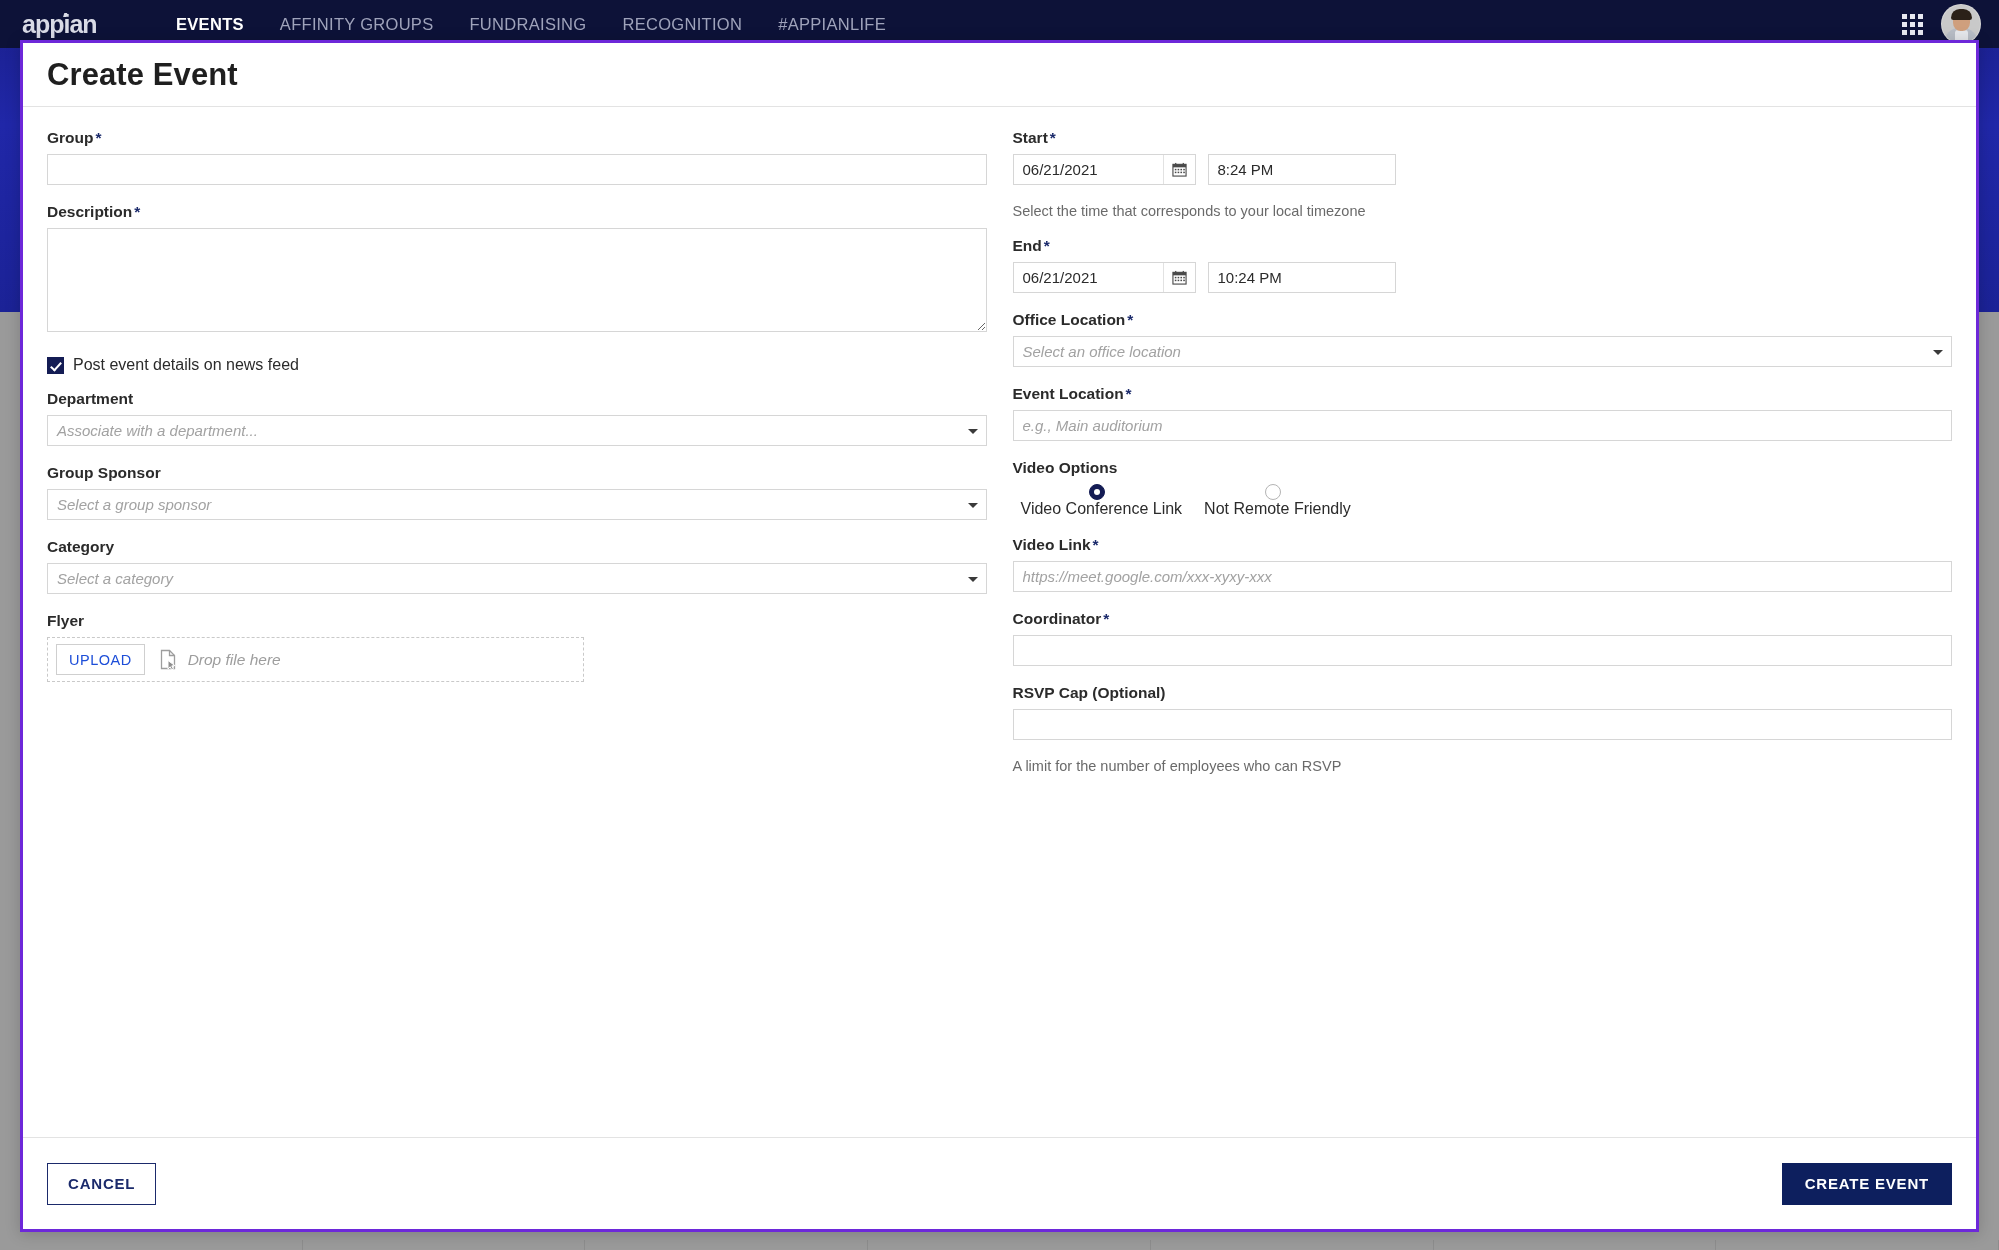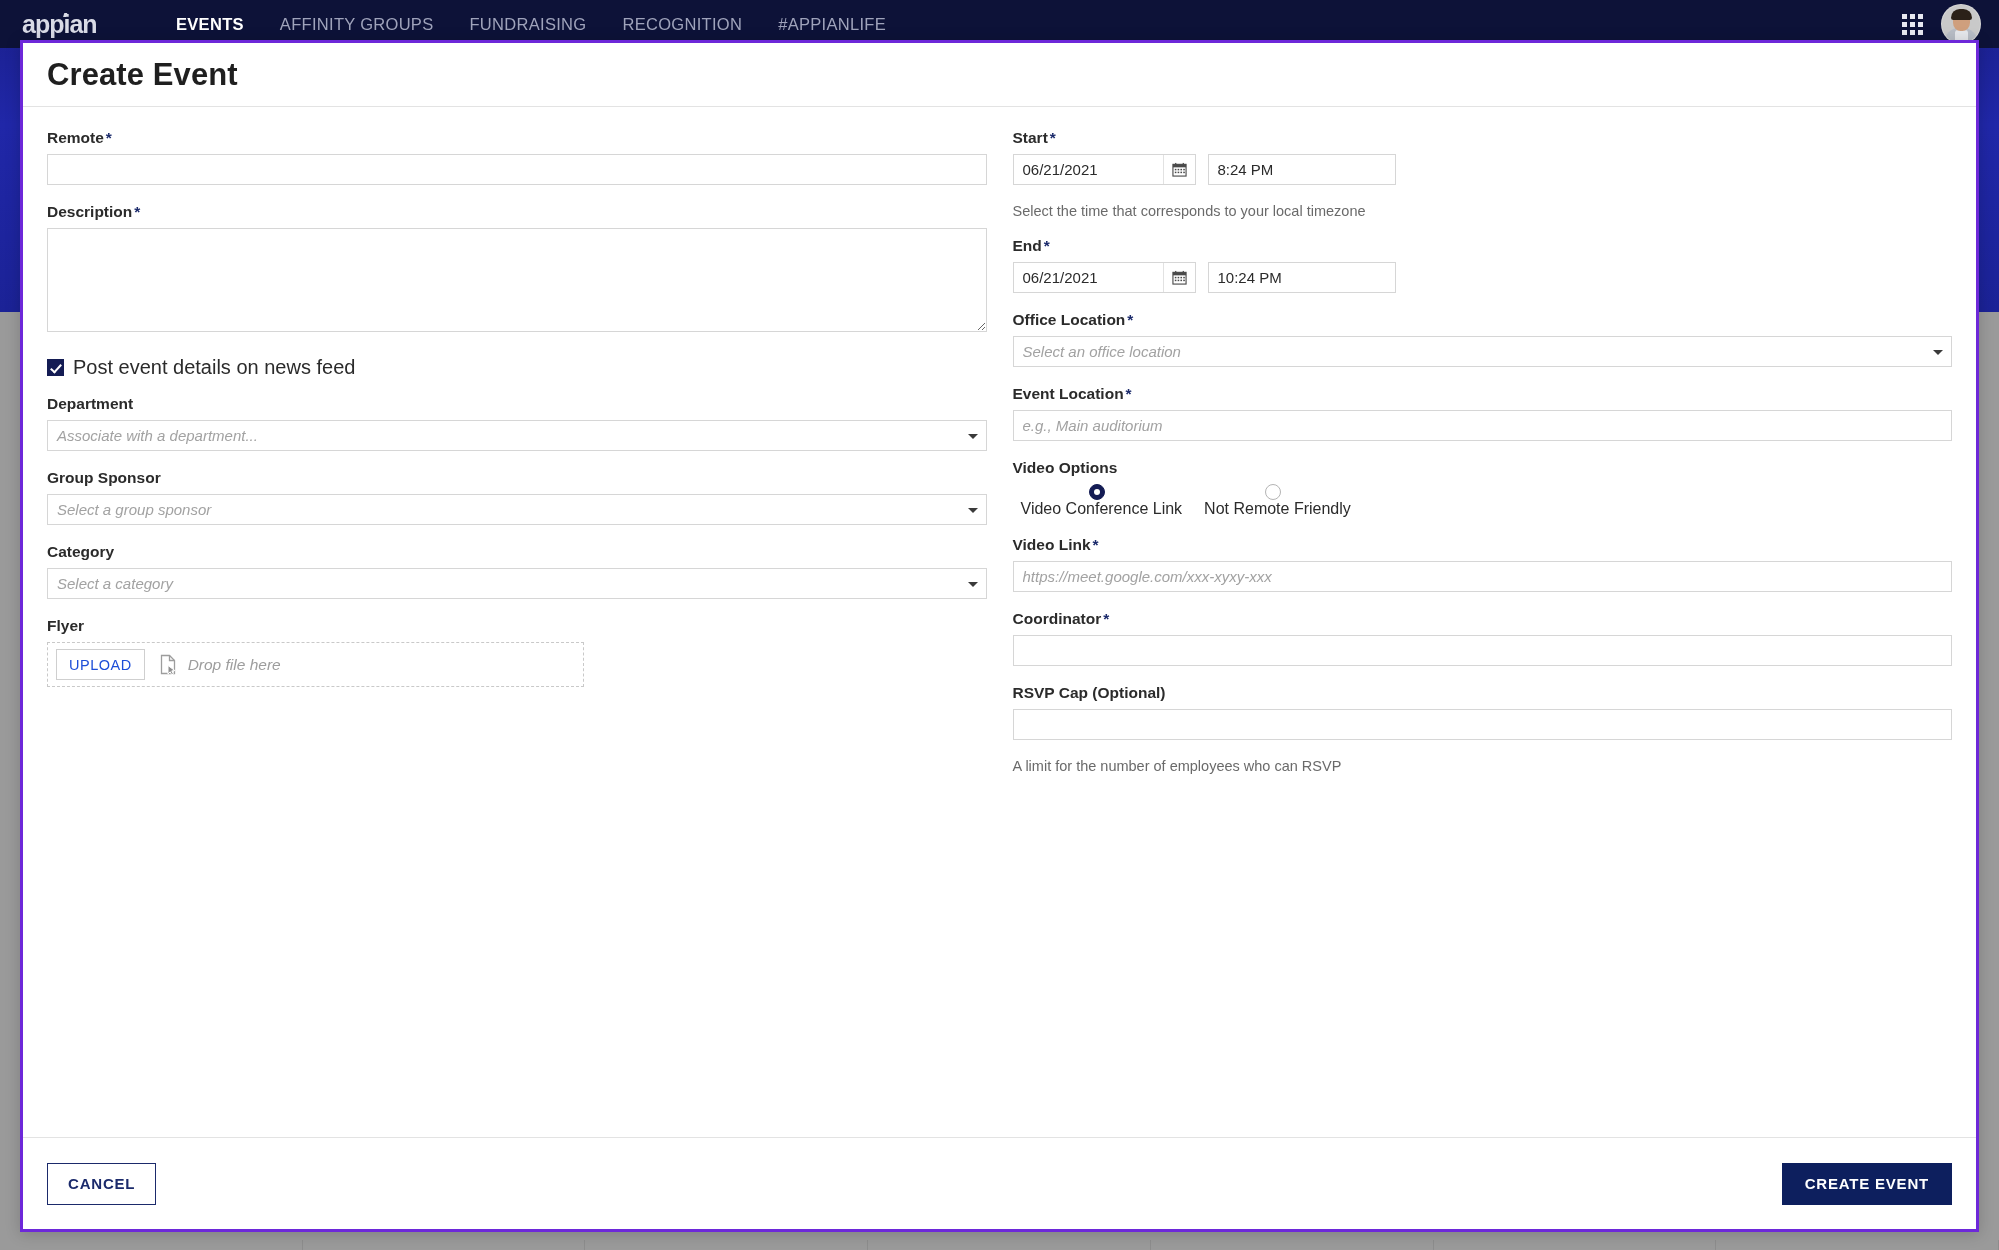--- a/index.html
+++ b/index.html
@@ -200,21 +200,21 @@
     background: #141c54; border: 1px solid #141c54;
     position: relative; cursor: pointer; flex: none;
   }
   .cbox:after {
     content: ""; position: absolute;
     left: 5px; top: 2px;
     width: 4px; height: 9px;
     border: solid #fff; border-width: 0 2.2px 2.2px 0;
     transform: rotate(42deg);
   }
-  .cblabel { font-size: 20px; color: #2b2b2b; margin-left: 9px; cursor: pointer; }
+  .cblabel { font-size: 16px; color: #2b2b2b; margin-left: 9px; cursor: pointer; }
 
   
   .radio-row { display: flex; align-items: center; gap: 14px; margin-top: 3px; }
   .radio-item { display: flex; align-items: center; cursor: pointer; flex-direction: column; }
   .radio {
     width: 16px; height: 16px; border-radius: 50%;
     border: 1px solid #b4b4b4; background: #fff;
     position: relative; flex: none;
   }
   .radio.on { background: #141c54; border-color: #141c54; }
@@ -349,21 +349,21 @@
   <div class="modal-header">
     <div class="modal-title">Create Event</div>
   </div>
 
   <div class="modal-body">
 
     <div class="col col-left">
 
       <div class="field">
         <label class="lbl">
-          <span>Remote</span><span class="req">*</span>
+          <span>Group</span><span class="req">*</span>
         </label>
         <input class="inp" type="text" placeholder="" style="">
       </div>
 
       <div class="field">
         <label class="lbl">
           <span>Description</span><span class="req">*</span>
         </label>
         <textarea class="inp" placeholder="" style=""></textarea>
       </div>

